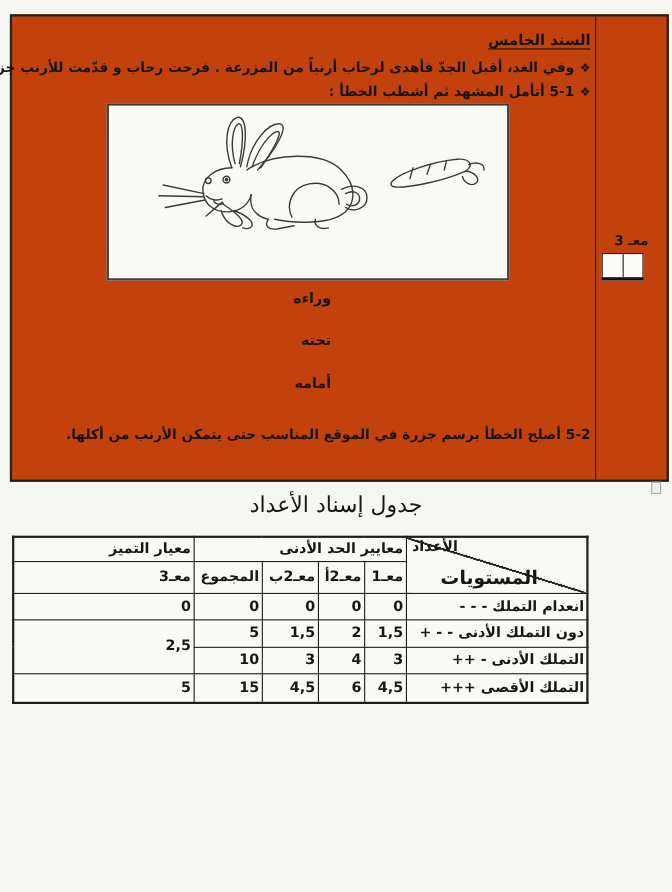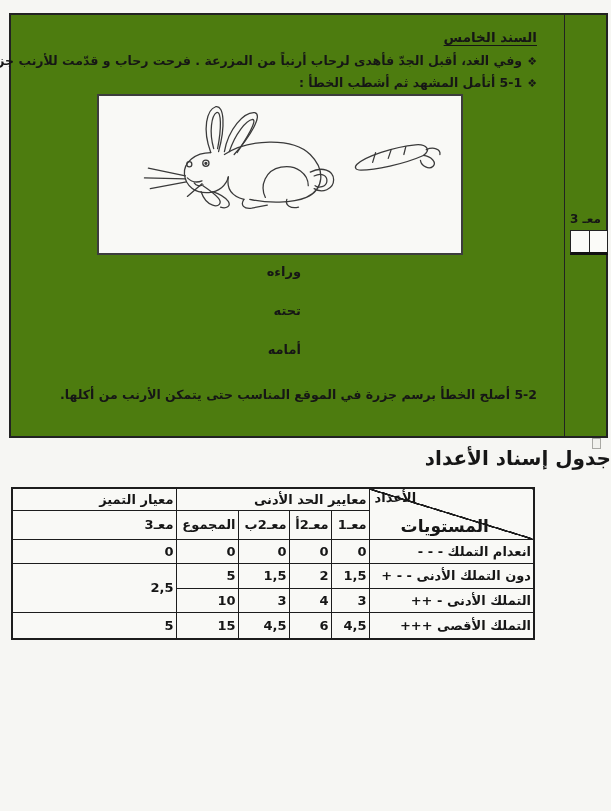--- a/index.html
+++ b/index.html
@@ -8,24 +8,24 @@
     position:relative;
     background:#f6f6f3;
     font-family:"DejaVu Sans", sans-serif;
     color:#161616;
     overflow:hidden;
   }
 
   
   .outer-box {
     position:absolute; left:9px; top:13px; width:599px; height:425px;
-    border:2px solid #222; background:#4d7c0f;
+    border:2px solid #222; background:#c2410c;
   }
   .main-cell { position:absolute; left:0; top:0; right:65px; bottom:0; direction:rtl; }
-  .margin-cell { position:absolute; right:0; top:0; width:42px; height:100%;
+  .margin-cell { position:absolute; right:0; top:0; width:65px; height:100%;
     border-right:1.5px solid #222; direction:rtl; }
   .margin-cell { border-right:none; border-left:1.5px solid #222; }
 
   .snd-heading {
     position:absolute; top:14px; right:4px;
     font-size:13.5px; font-weight:bold;
     text-decoration:underline; text-underline-offset:3px;
     white-space:nowrap;
   }
   .bullet-line { position:absolute; right:4px; white-space:nowrap;
@@ -51,22 +51,22 @@
     font-size:12px; font-weight:bold; }
   .score-box { position:absolute; top:215px; left:5px; width:38px; height:25px;
     border:1.5px solid #222; border-bottom:3px solid #111; background:#fbfbf8; }
   .score-box .divider { position:absolute; left:50%; top:0; bottom:0; width:0;
     border-left:1.5px solid #222; }
 
   .artifact-square { position:absolute; left:592px; top:438px; width:9px; height:11px;
     border:1px solid #a9a9a4; background:#f1f1ed; }
 
   
-  .grading-title { position:absolute; top:446px; left:0; width:611px; 
-    font-size:20px; font-weight:bold; direction:rtl; }
+  .grading-title { position:absolute; top:446px; left:0; width:611px; text-align:center;
+    font-size:20px; font-weight:normal; direction:rtl; }
 
   table.rubric {
     position:absolute; left:11px; top:487px; width:522px;
     border-collapse:collapse; table-layout:fixed;
     direction:rtl; background:#f9f9f6;
   }
   table.rubric td {
     border:1.6px solid #1d1d1d; vertical-align:middle;
     font-size:13px; font-weight:bold; padding:0 2px; white-space:nowrap; overflow:hidden;
   }

